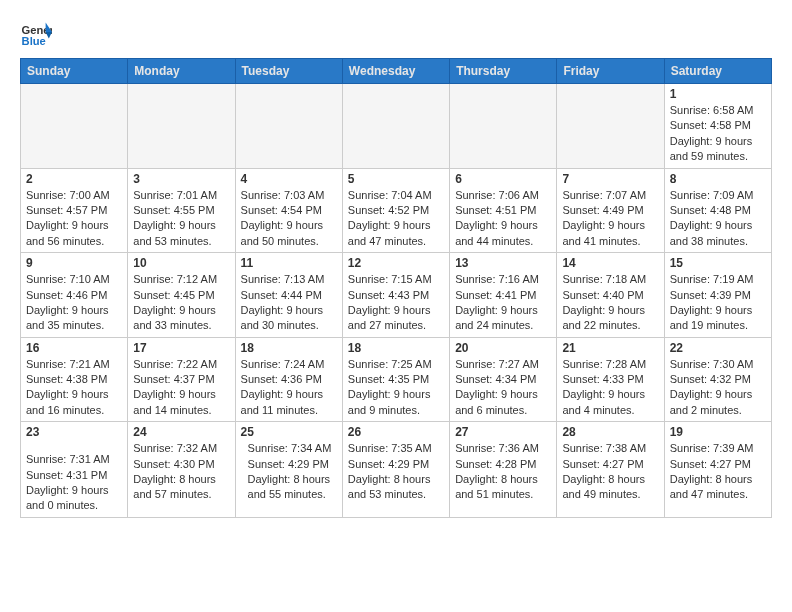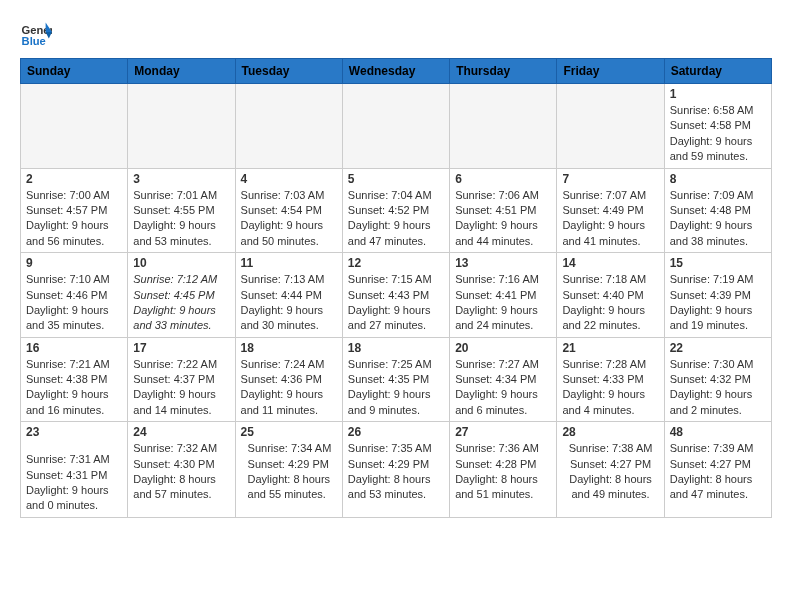--- a/index.html
+++ b/index.html
@@ -42,21 +42,21 @@
       font-size: 14px;
       color: #555;
     }
     .calendar {
       width: 100%;
       border-collapse: collapse;
       border: 1px solid #ccc;
     }
     .calendar th {
       background-color: #2979c7;
-      color: #000000;
+      color: #e5e5e5;
       font-size: 12px;
       font-weight: bold;
       padding: 5px 6px;
       text-align: left;
       border: 1px solid #1a5fa8;
     }
     .calendar td {
       border: 1px solid #ccc;
       vertical-align: top;
       padding: 3px 5px;
@@ -184,21 +184,21 @@
         <tr>
           <td>
             <div class="day-num">9</div>
             <div class="day-info" style="white-space: pre-line;">Sunrise: 7:10 AM
 Sunset: 4:46 PM
 Daylight: 9 hours
 and 35 minutes.</div>
           </td>
           <td>
             <div class="day-num">10</div>
-            <div class="day-info" style="white-space: pre-line; font-style: italic;">Sunrise: 7:12 AM
+            <div class="day-info" style="white-space: pre-line;">Sunrise: 7:12 AM
 Sunset: 4:45 PM
 Daylight: 9 hours
 and 33 minutes.</div>
           </td>
           <td>
             <div class="day-num">11</div>
             <div class="day-info" style="white-space: pre-line;">Sunrise: 7:13 AM
 Sunset: 4:44 PM
 Daylight: 9 hours
 and 30 minutes.</div>
@@ -314,27 +314,27 @@
           </td>
           <td>
             <div class="day-num">27</div>
             <div class="day-info" style="white-space: pre-line;">Sunrise: 7:36 AM
 Sunset: 4:28 PM
 Daylight: 8 hours
 and 51 minutes.</div>
           </td>
           <td>
             <div class="day-num">28</div>
-            <div class="day-info" style="white-space: pre-line; text-align: center;">Sunrise: 7:38 AM
+            <div class="day-info" style="white-space: pre-line;">Sunrise: 7:38 AM
 Sunset: 4:27 PM
 Daylight: 8 hours
 and 49 minutes.</div>
           </td>
           <td>
-            <div class="day-num">48</div>
+            <div class="day-num">19</div>
             <div class="day-info" style="white-space: pre-line;">Sunrise: 7:39 AM
 Sunset: 4:27 PM
 Daylight: 8 hours
 and 47 minutes.</div>
           </td>
         </tr>
       </tbody>
   </table>
 </div>
 

